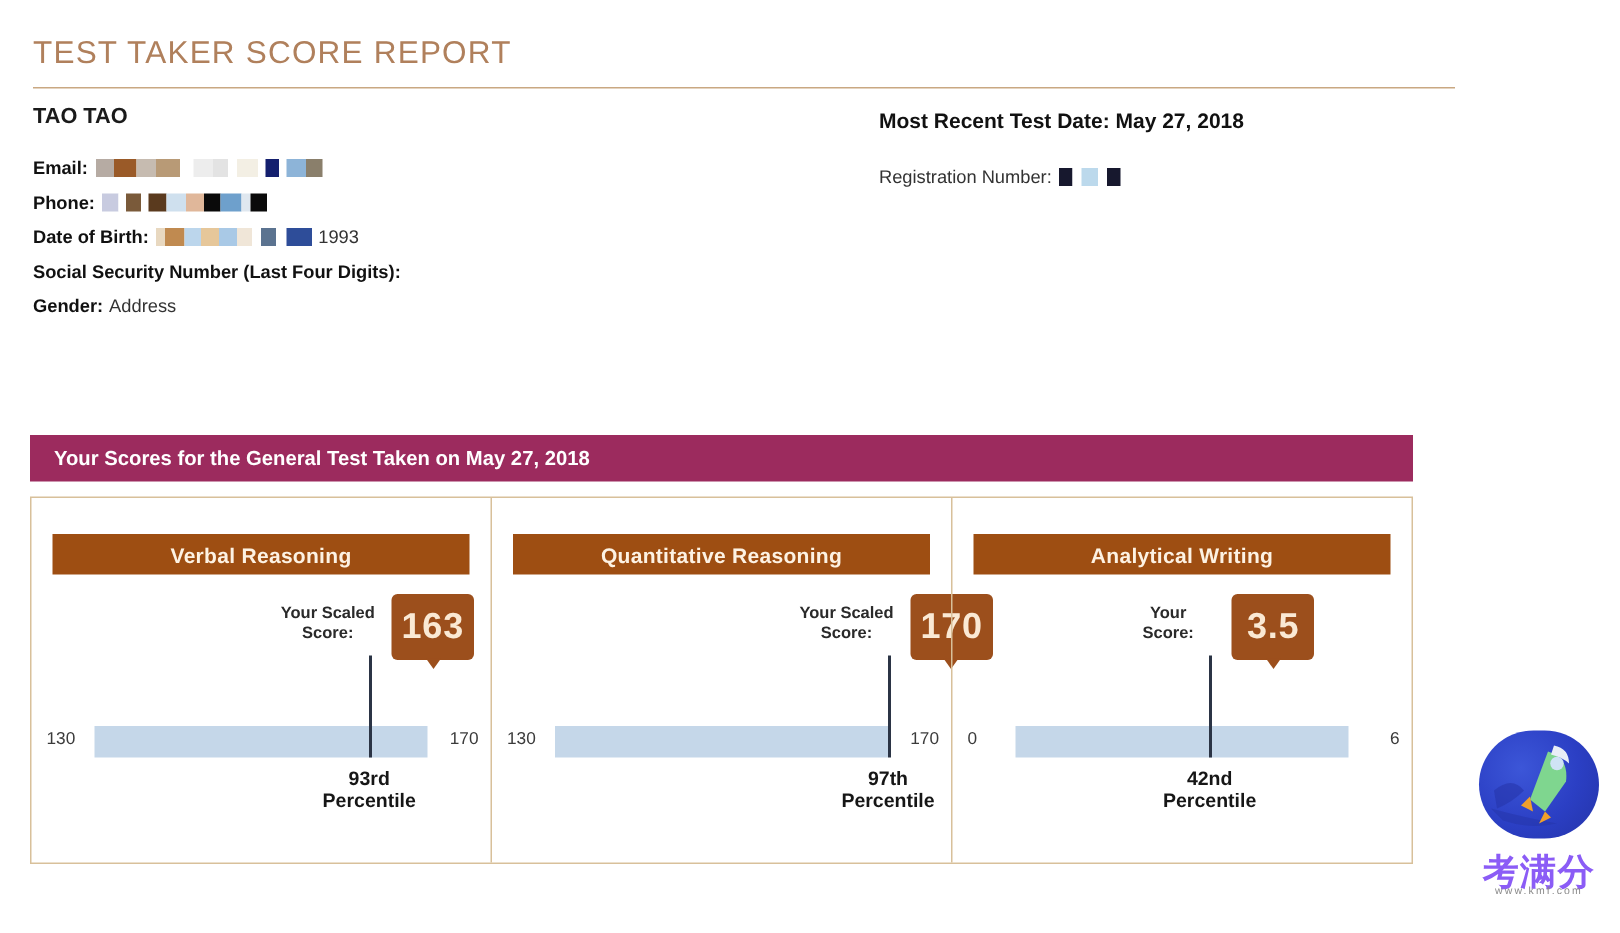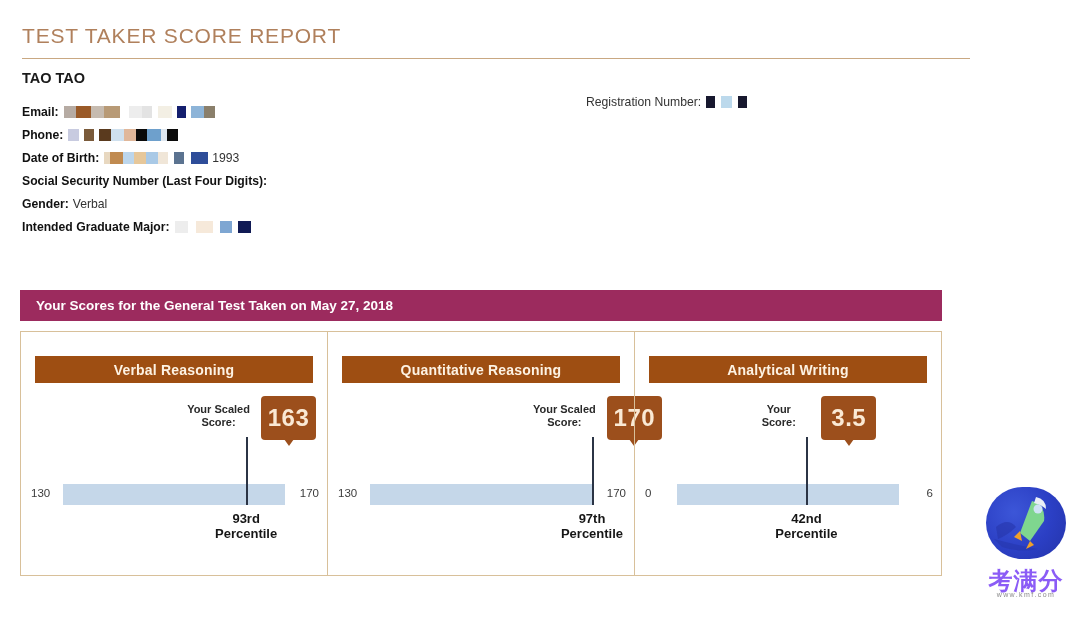--- a/index.html
+++ b/index.html
@@ -181,38 +181,27 @@
           <i class="blk" style="width:7px;background:#ffffff"></i>
           <i class="blk" style="width:17px;background:#2e4d99"></i>
         </span>
         <span class="val">1993</span>
       </div>
       <div class="inforow">
         <span class="lbl">Social Security Number (Last Four Digits):</span>
       </div>
       <div class="inforow">
         <span class="lbl">Gender:</span>
-        <span class="val">Verbal</span>
-      </div>
-      <div class="inforow">
-        <span class="lbl">Intended Graduate Major:</span>
-        <span class="blocks">
-          <i class="blk" style="width:13px;background:#ededed"></i>
-          <i class="blk" style="width:8px;background:#ffffff"></i>
-          <i class="blk" style="width:17px;background:#f6e9da"></i>
-          <i class="blk" style="width:7px;background:#ffffff"></i>
-          <i class="blk" style="width:12px;background:#7ea6d2"></i>
-          <i class="blk" style="width:6px;background:#ffffff"></i>
-          <i class="blk" style="width:13px;background:#101a54"></i>
-        </span>
+        <span class="val">Address</span>
       </div>
     </div>
 </div>
 
 <div class="rightcol">
+  <div class="testdate">Most Recent Test Date: May 27, 2018</div>
   <div class="regrow">
     <span>Registration Number:</span>
     <span class="blocks" id="reg-blocks">
         <i class="blk" style="width:9px;background:#17182e"></i>
         <i class="blk" style="width:6px;background:#ffffff"></i>
         <i class="blk" style="width:11px;background:#bcd9ec"></i>
         <i class="blk" style="width:6px;background:#ffffff"></i>
         <i class="blk" style="width:9px;background:#17182e"></i>
       </span>
   </div>

